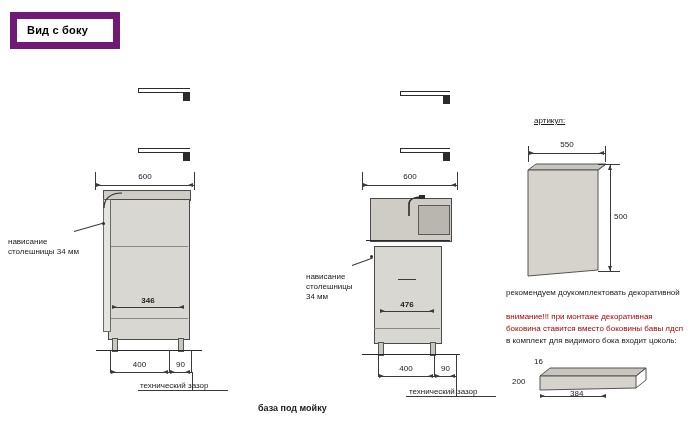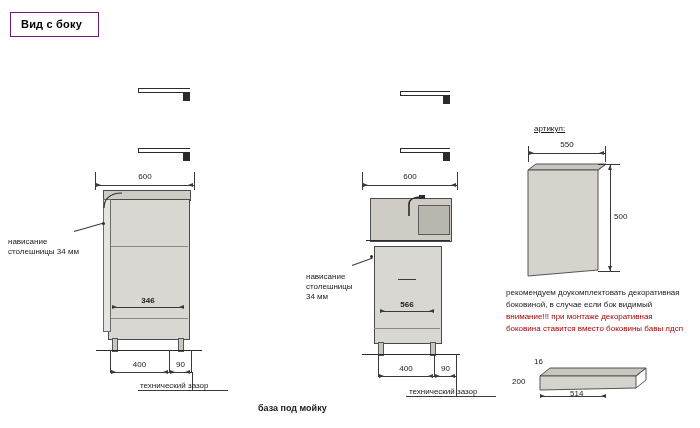--- a/index.html
+++ b/index.html
@@ -20,22 +20,22 @@
     font-size: 8px;
     color: #1a1a1a;
     white-space: pre;
     line-height: 1.25;
   }
   .txt-b { font-weight: bold; }
 
   
   .title-box {
     left: 10px; top: 12px;
-    padding: 5px 16px 6px 10px;
-    border: 1px solid #701a75;
+    padding: 5px 25px 6px 10px;
+    border: 7px solid #701a75;
     background: #ffffff;
     font-size: 11px;
     font-weight: bold;
     color: #000;
     letter-spacing: 0.2px;
   }
 
   
   .hline { background: #2b2b2b; height: 1px; }
   .vline { background: #2b2b2b; width: 1px; }
@@ -188,21 +188,21 @@
   <div class="abs hline" style="left:366px; top:240px; width:84px;"></div>
 
   <div class="abs leg" style="left:378px; top:342px; width:4px; height:12px;"></div>
   <div class="abs leg" style="left:430px; top:342px; width:4px; height:12px;"></div>
   <div class="abs hline" style="left:362px; top:354px; width:98px;"></div>
 
   <div class="abs" style="left:380px; top:300px; width:54px; height:12px;">
     <div class="abs dim-line" style="left:0; top:11px; width:54px;"></div>
     <div class="abs arrow-r" style="left:0; top:8.5px;"></div>
     <div class="abs arrow-l" style="left:49px; top:8.5px;"></div>
-    <div class="abs txt txt-b lbl-center" style="left:0; top:0; width:54px;">566</div>
+    <div class="abs txt txt-b lbl-center" style="left:0; top:0; width:54px;">476</div>
   </div>
 
   <div class="abs dim-line" style="left:398px; top:279px; width:18px;"></div>
 
   <div class="abs" style="left:378px; top:362px; width:90px; height:20px;">
     <div class="abs dim-v" style="left:0; top:-8px; height:22px;"></div>
     <div class="abs dim-v" style="left:56px; top:-8px; height:22px;"></div>
     <div class="abs dim-v" style="left:78px; top:-8px; height:22px;"></div>
     <div class="abs dim-line" style="left:0; top:14px; width:79px;"></div>
     <div class="abs arrow-r" style="left:1px; top:11.5px;"></div>
@@ -216,21 +216,21 @@
   <div class="abs dim-line" style="left:406px; top:396px; width:90px;"></div>
   <div class="abs dim-v" style="left:456px; top:376px; height:20px;"></div>
   <div class="abs txt" style="left:409px; top:387px;">технический зазор</div>
 
   <div class="abs txt" style="left:306px; top:272px; width:70px;">нависание<br>столешницы<br>34 мм</div>
   <div class="abs dim-line" style="left:352px; top:265px; width:22px; transform:rotate(-20deg); transform-origin:left center;"></div>
   <div class="abs" style="left:370px; top:255px; width:3px; height:3px; border-radius:50%; background:#2b2b2b;"></div>
 
   <div class="abs txt txt-b" style="left:258px; top:403px; font-size:9px;">база под мойку</div>
 
-  <div class="abs txt" style="left:534px; top:124px;text-decoration:underline;">артикул:</div>
+  <div class="abs txt" style="left:534px; top:116px;text-decoration:underline;">артикул:</div>
 
   <div class="abs" style="left:528px; top:140px; width:88px; height:18px;">
     <div class="abs dim-v" style="left:0; top:6px; height:16px;"></div>
     <div class="abs dim-v" style="left:77px; top:6px; height:16px;"></div>
     <div class="abs dim-line" style="left:0; top:13px; width:78px;"></div>
     <div class="abs arrow-r" style="left:1px; top:10.5px;"></div>
     <div class="abs arrow-l" style="left:71px; top:10.5px;"></div>
     <div class="abs txt lbl-center" style="left:0; top:0; width:78px;">550</div>
   </div>
 
@@ -244,35 +244,35 @@
 
   <div class="abs" style="left:598px; top:164px; width:22px; height:108px;">
     <div class="abs dim-line" style="left:0; top:0; width:22px;"></div>
     <div class="abs dim-line" style="left:0; top:107px; width:22px;"></div>
     <div class="abs dim-v" style="left:12px; top:0; height:108px;"></div>
     <div class="abs arrow-u" style="left:9.5px; top:1px;"></div>
     <div class="abs arrow-d" style="left:9.5px; top:102px;"></div>
     <div class="abs txt" style="left:16px; top:48px;">500</div>
   </div>
 
-  <div class="abs txt" style="left:506px; top:288px;">рекомендуем доукомплектовать декоративная</div>
-  <div class="abs txt" style="left:506px; top:300px;">боковиной, в случае если бок видимый</div>
+  <div class="abs txt" style="left:506px; top:288px;">рекомендуем доукомплектовать декоративной</div>
   <div class="abs txt dark-note" style="left:506px; top:324px;">боковина ставится вместо боковины бавы лдсп</div>
   <div class="abs txt dark-note" style="left:506px; top:312px;">внимание!!! при монтаже декоративная</div>
+  <div class="abs txt" style="left:506px; top:336px;">в комплект для видимого бока входит цоколь:</div>
 
   <svg class="abs" style="left:534px; top:364px;" width="120" height="32" viewBox="0 0 120 32">
     <polygon points="6,12 16,4 112,4 102,12" fill="#c8c5bf" stroke="#555" stroke-width="1"></polygon>
     <polygon points="6,12 102,12 102,24 6,26" fill="#d6d3cd" stroke="#555" stroke-width="1"></polygon>
     <line x1="102" y1="12" x2="112" y2="4" stroke="#555" stroke-width="1"></line>
     <line x1="112" y1="4" x2="112" y2="16" stroke="#555" stroke-width="1"></line>
     <line x1="102" y1="24" x2="112" y2="16" stroke="#555" stroke-width="1"></line>
   </svg>
 
   <div class="abs txt" style="left:534px; top:357px;">16</div>
 
   <div class="abs txt" style="left:512px; top:377px;">200</div>
 
-  <div class="abs txt" style="left:570px; top:389px;">514</div>
+  <div class="abs txt" style="left:570px; top:389px;">384</div>
   <div class="abs dim-line" style="left:540px; top:396px; width:66px;"></div>
   <div class="abs arrow-r" style="left:540px; top:393.5px;"></div>
   <div class="abs arrow-l" style="left:601px; top:393.5px;"></div>
 
 </div>
 
 </body></html>

